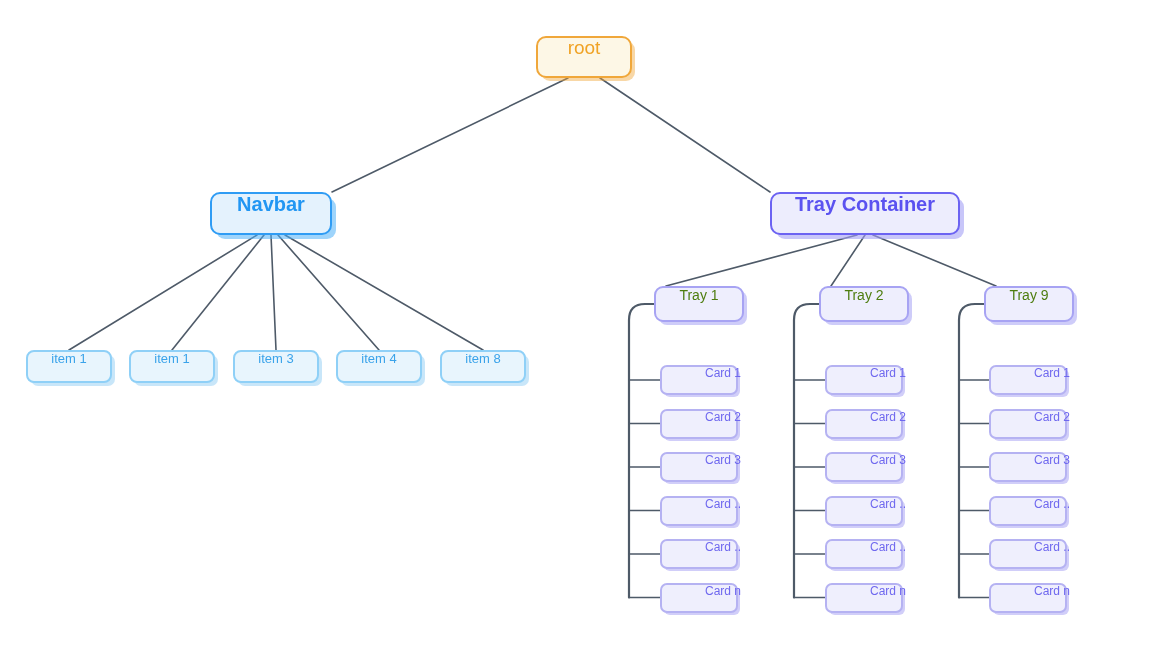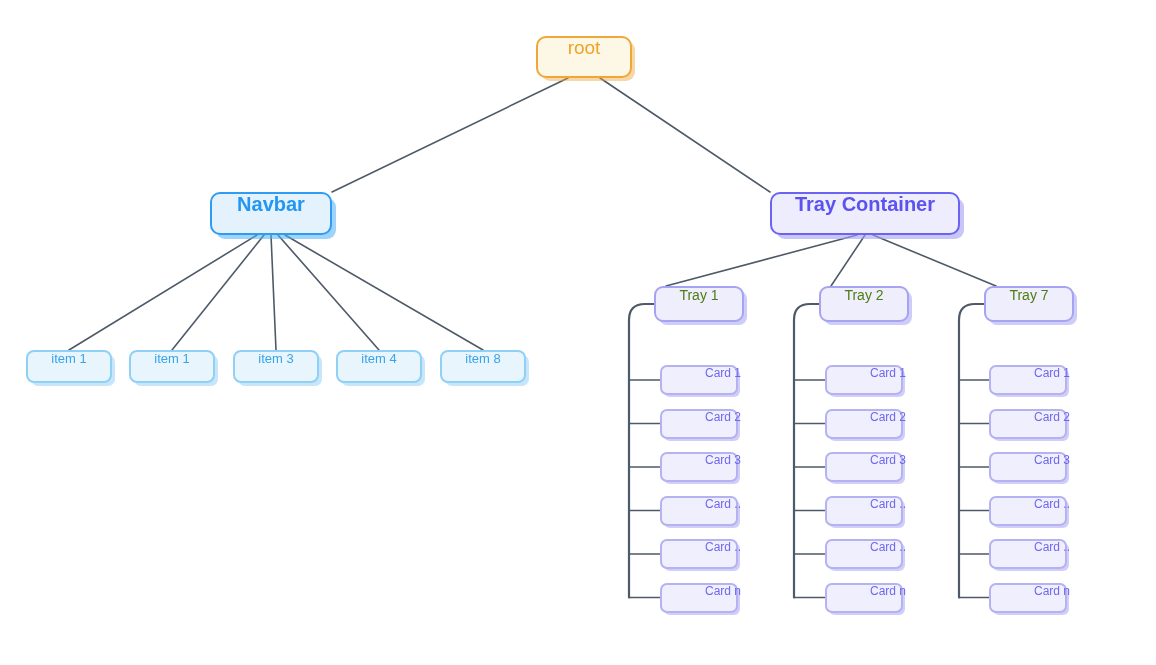--- a/index.html
+++ b/index.html
@@ -197,21 +197,21 @@
       <div class="node n-card" style="left: 825px; top: 495.5px; width: 78px; height: 30px;">
         <span class="node-label">Card ..</span>
       </div>
       <div class="node n-card" style="left: 825px; top: 539px; width: 78px; height: 30px;">
         <span class="node-label">Card ..</span>
       </div>
       <div class="node n-card" style="left: 825px; top: 582.5px; width: 78px; height: 30px;">
         <span class="node-label">Card n</span>
       </div>
       <div class="node n-tray" style="left: 984px; top: 286px; width: 90px; height: 36px;">
-        <span class="node-label">Tray 7</span>
+        <span class="node-label">Tray 9</span>
       </div>
       <div class="node n-card" style="left: 989px; top: 365px; width: 78px; height: 30px;">
         <span class="node-label">Card 1</span>
       </div>
       <div class="node n-card" style="left: 989px; top: 408.5px; width: 78px; height: 30px;">
         <span class="node-label">Card 2</span>
       </div>
       <div class="node n-card" style="left: 989px; top: 452px; width: 78px; height: 30px;">
         <span class="node-label">Card 3</span>
       </div>

